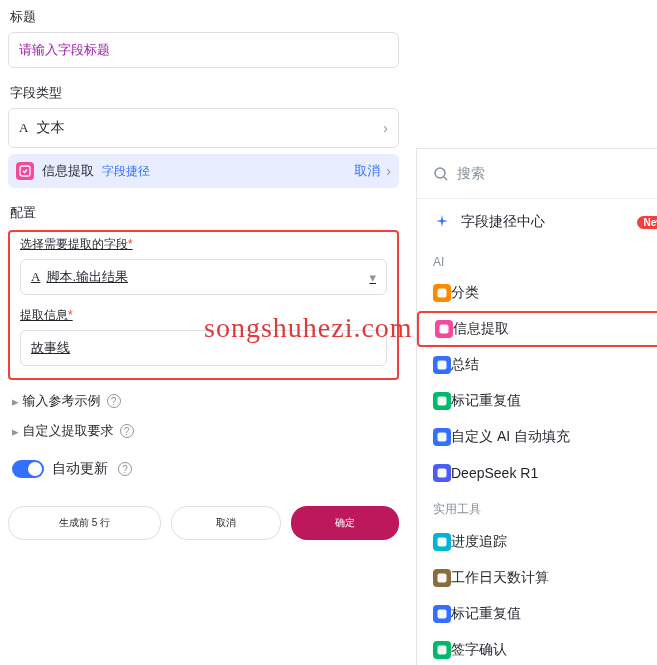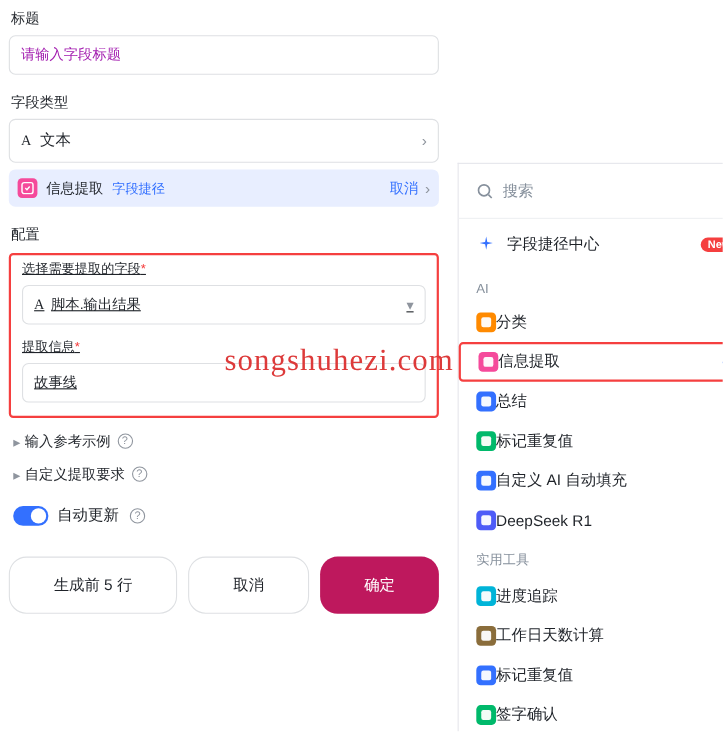--- a/index.html
+++ b/index.html
@@ -21,21 +21,21 @@
 .required { color: #f53f3f; }
 .dropdown { width: 100%; height: 36px; border: 1px solid #dee0e3; border-radius: 6px; padding: 0 10px; display: flex; align-items: center; justify-content: space-between; font-size: 13px; }
 .dropdown .left { display: flex; align-items: center; gap: 6px; }
 .text-input { width: 100%; height: 36px; border: 1px solid #dee0e3; border-radius: 6px; padding: 0 10px; font-size: 13px; display: flex; align-items: center; }
 .expander { display: flex; align-items: center; gap: 4px; font-size: 13px; color: #1f2329; margin: 12px 0 0 4px; cursor: pointer; }
 .q-icon { width: 14px; height: 14px; border: 1px solid #8f959e; border-radius: 50%; font-size: 10px; color: #8f959e; display: flex; align-items: center; justify-content: center; margin-left: 2px; }
 .toggle-row { display: flex; align-items: center; gap: 8px; margin: 20px 0 0 4px; }
 .toggle { width: 32px; height: 18px; background: #3370ff; border-radius: 9px; position: relative; cursor: pointer; }
 .toggle::after { content: ""; position: absolute; width: 14px; height: 14px; background: #fff; border-radius: 50%; top: 2px; left: 16px; }
 .button-row { display: flex; gap: 10px; margin-top: 28px; }
-.btn { height: 52px; border-radius: 16px; display: flex; align-items: center; justify-content: center; font-size: 14px; cursor: pointer; }
+.btn { height: 34px; border-radius: 16px; display: flex; align-items: center; justify-content: center; font-size: 10px; cursor: pointer; }
 .btn-outline { flex: 1.4; border: 1px solid #dee0e3; background: #fff; }
 .btn-cancel { flex: 1; border: 1px solid #dee0e3; background: #fff; }
 .btn-primary { flex: 1; background: #be185d; color: #fff; border: none; }
 .search-box { height: 50px; display: flex; align-items: center; padding: 0 16px; border-bottom: 1px solid #eef0f2; gap: 8px; color: #86909c; }
 .sc-center { display: flex; align-items: center; justify-content: space-between; padding: 14px 16px; cursor: pointer; }
 .sc-center .left { display: flex; align-items: center; gap: 10px; }
 .new-badge { background: #f53f3f; color: #fff; font-size: 10px; padding: 1px 6px; border-radius: 8px; font-weight: 600; }
 .group-title { font-size: 12px; color: #86909c; padding: 10px 16px 6px; }
 .menu-item { height: 36px; display: flex; align-items: center; padding: 0 16px; gap: 0; cursor: pointer; font-size: 14px; position: relative; }
 .mi-icon { width: 18px; height: 18px; border-radius: 4px; display: flex; align-items: center; justify-content: center; flex-shrink: 0; }

